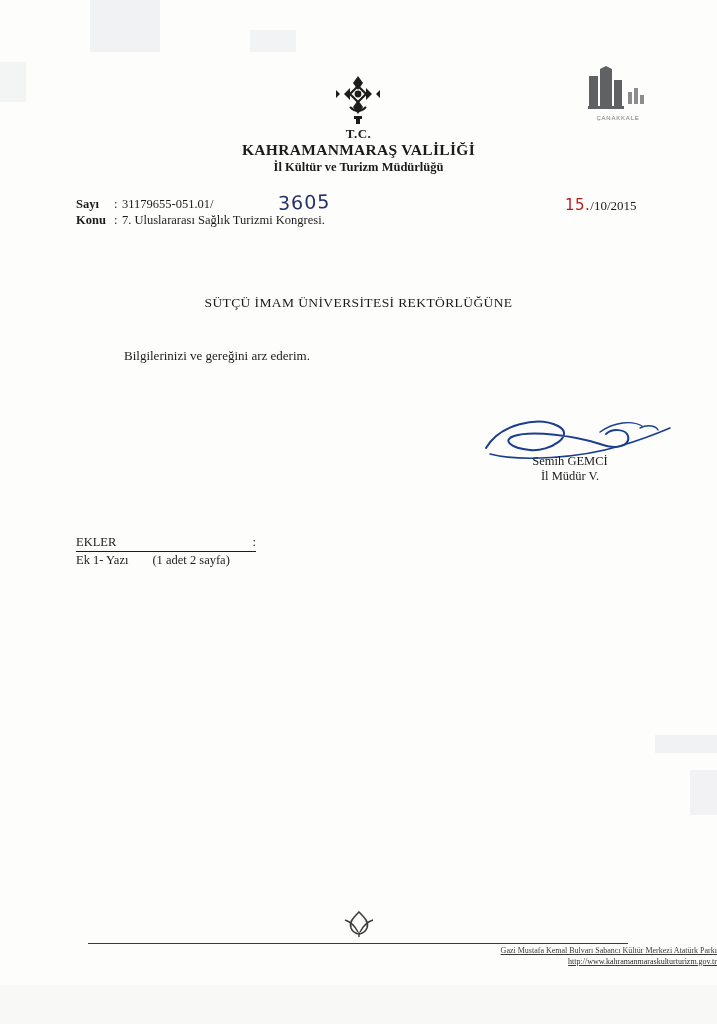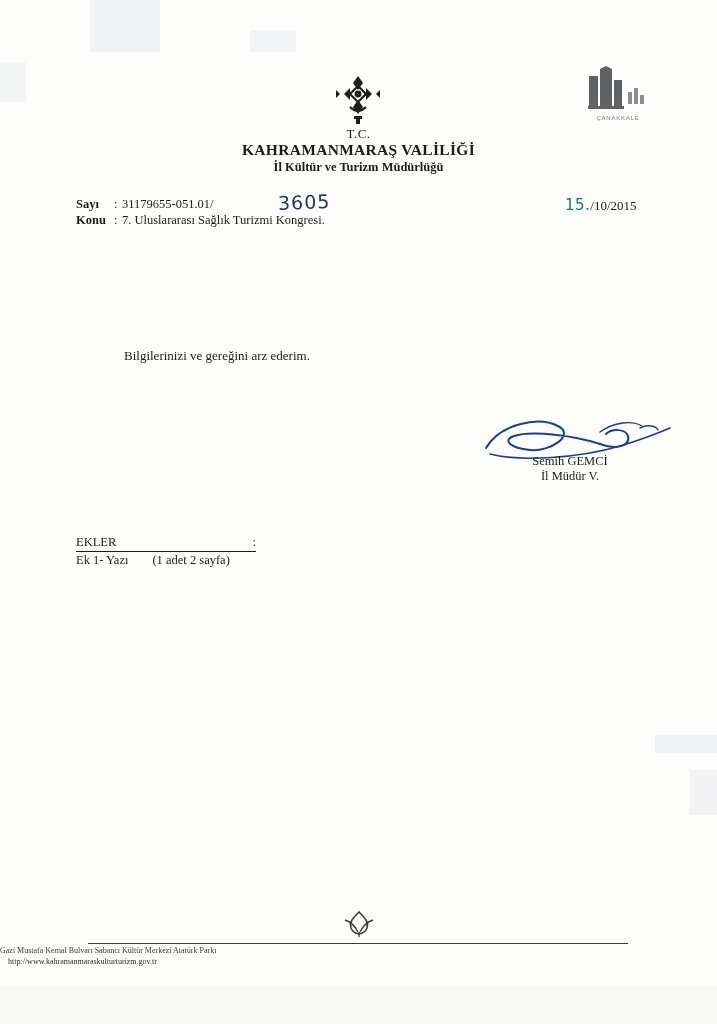--- a/index.html
+++ b/index.html
@@ -56,21 +56,21 @@
     color: #757779;
     font-family: "Liberation Sans", sans-serif;
   }
 
   .tc {
     position: absolute;
     left: 0; right: 0;
     top: 126px;
     text-align: center;
     font-size: 13px;
-    font-weight: normal;
+    font-weight: bold;
     letter-spacing: .5px;
   }
   .org-line1 {
     position: absolute;
     left: 0; right: 0;
     top: 141px;
     text-align: center;
     font-size: 15.5px;
     font-weight: bold;
     letter-spacing: .3px;
@@ -110,21 +110,21 @@
     transform: rotate(-2deg);
   }
   .date {
     position: absolute;
     left: 565px;
     top: 196px;
     font-size: 13px;
   }
   .date .hw {
     font-family: "DejaVu Sans", sans-serif;
-    color: #0f766e;
+    color: #b91c1c;
     font-size: 15px;
     letter-spacing: .5px;
   }
 
   .addressee {
     position: absolute;
     left: 0; right: 0;
     top: 295px;
     text-align: center;
     font-size: 13.5px;
@@ -199,25 +199,26 @@
     left: 88px;
     top: 943px;
     width: 540px;
     height: 1px;
     background: #3b3b3b;
   }
   .footer-text {
     position: absolute;
     left: 0; right: 0;
     top: 946px;
-    text-align: left;
+    text-align: right;
     font-size: 8px;
     line-height: 10.5px;
     color: #3a3a3a;
     font-family: "Liberation Serif", serif;
+    text-decoration: underline;
   }
   .footer-text .url { color: #2b2b2b; padding-left: 8px; }
 </style>
 </head>
 <body>
 
 <div class="page">
 
   <div class="scan-blotch b1"></div>
   <div class="scan-blotch b2"></div>
@@ -274,20 +275,21 @@
       <span class="meta-label">Konu</span><span class="meta-sep">:</span><span>7. Uluslararası Sağlık Turizmi Kongresi.</span>
     </div>
   </div>
 
   <div class="handwritten-no">3605</div>
 
   <div class="date">
     <span class="hw">15.</span><span>/10/2015</span>
   </div>
 
+  <div class="addressee">SÜTÇÜ İMAM ÜNİVERSİTESİ REKTÖRLÜĞÜNE</div>
 
   <div class="body">
     <p class="indent">Bilgilerinizi ve gereğini arz ederim.</p>
   </div>
 
   <div class="signature">
     <svg width="200" height="52" viewBox="0 0 200 52">
       <g fill="none" stroke="#1b3f8f" stroke-width="2" stroke-linecap="round">
         <path d="M6 34 C20 10, 58 2, 78 12 C96 21, 70 38, 50 36 C30 34, 22 26, 34 22 C52 16, 96 22, 120 30 C140 37, 150 30, 148 22 C146 15, 132 14, 126 20"></path>
         <path d="M10 40 C40 48, 100 44, 140 32 C160 26, 176 20, 190 14" stroke-width="1.6"></path>

